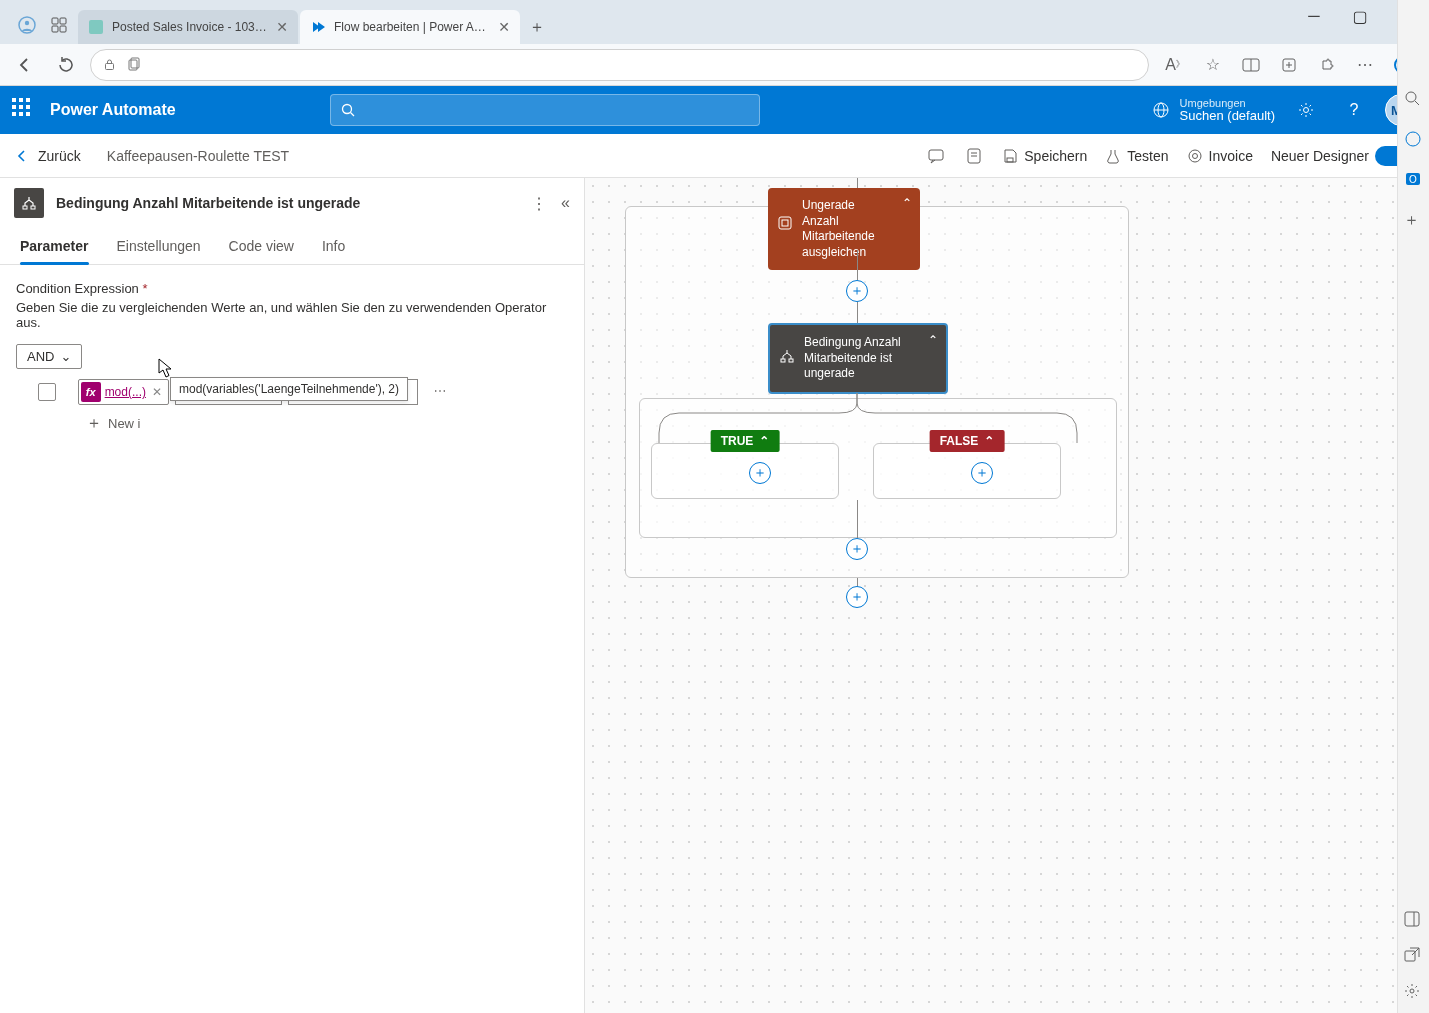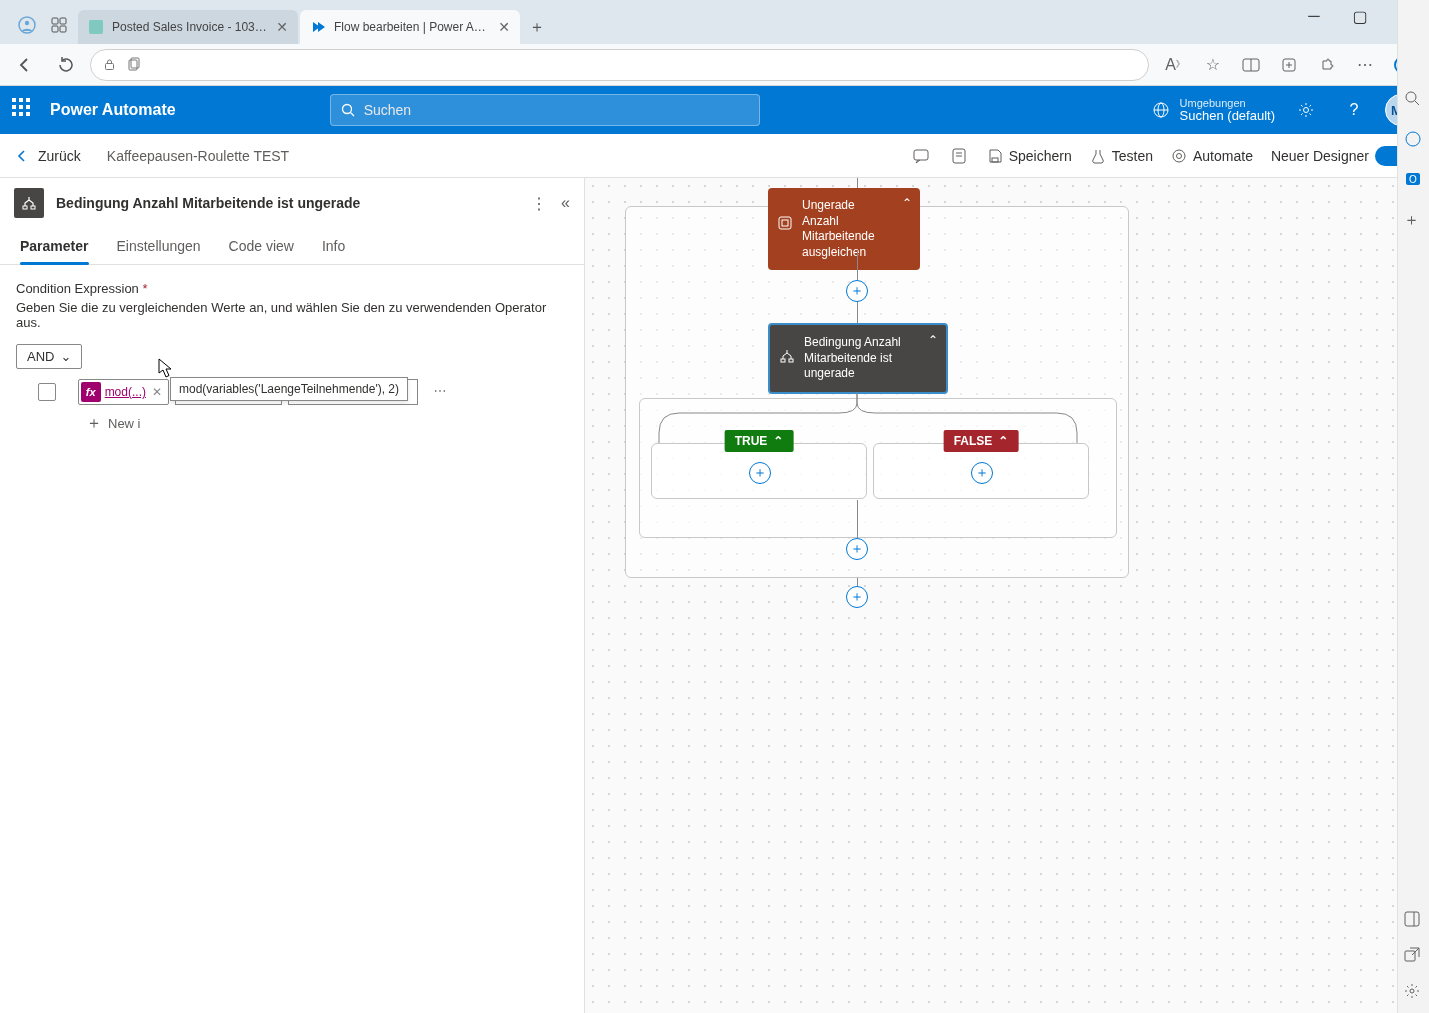--- a/index.html
+++ b/index.html
@@ -104,21 +104,21 @@
 .add-circle { width: 22px; height: 22px; border: 1px solid #0078d4; border-radius: 50%; color: #0078d4; background: #fff; display: flex; align-items: center; justify-content: center; font-size: 14px; position: absolute; }
 
 .vline { position: absolute; width: 1px; background: #8a8886; }
 
 .node-cond { position: absolute; left: 183px; top: 145px; width: 180px; background: #484644; color: #fff; border-radius: 4px; padding: 10px 30px 10px 34px; font-size: 12px; line-height: 1.3; border: 2px solid #3a8dc9; }
 .node-cond .chev { position: absolute; right: 8px; top: 8px; }
 .node-cond .icn { position: absolute; left: 10px; top: 24px; }
 
 .branch-frame { position: absolute; left: 54px; top: 220px; width: 478px; height: 140px; border: 1px solid #c8c8c8; border-radius: 6px; background: rgba(255,255,255,0.5); }
 
-.branch-box { position: absolute; width: 216px; height: 56px; border: 1px solid #c8c8c8; border-radius: 6px; background: rgba(255,255,255,0.5); text-decoration: underline; }
+.branch-box { position: absolute; width: 188px; height: 56px; border: 1px solid #c8c8c8; border-radius: 6px; background: rgba(255,255,255,0.5); text-decoration: underline; }
 .branch-true { left: 66px; top: 265px; }
 .branch-false { left: 288px; top: 265px; }
 
 .branch-label { position: absolute; top: -14px; left: 50%; transform: translateX(-50%); color: #fff; padding: 4px 10px; border-radius: 2px; font-size: 12px; font-weight: 600; display: flex; align-items: center; gap: 6px; }
 .bl-true { background: #107c10; }
 .bl-false { background: #a4262c; }
 
 
 .right-rail { position: absolute; right: 0; top: 0; bottom: 0; width: 32px; background: #f3f3f3; border-left: 1px solid #e1e1e1; display: flex; flex-direction: column; align-items: center; gap: 20px; padding-top: 90px; }
 .rail-icon { width: 20px; height: 20px; color: #616161; }
@@ -243,21 +243,20 @@
       <span></span>
     </div>
   <div class="app-name">Power Automate</div>
   <div class="search-bar">
     <span>
         <svg width="15" height="15" viewBox="0 0 15 15">
           <circle cx="6" cy="6" r="4.5" fill="none" stroke="#fff" stroke-width="1.3"></circle>
           <line x1="9.5" y1="9.5" x2="13" y2="13" stroke="#fff" stroke-width="1.3"></line>
         </svg>
       </span>
-    <input placeholder="Suchen" style="">
   </div>
   <div class="header-spacer"></div>
   <div class="env-block">
     <span>
         <svg width="18" height="18" viewBox="0 0 18 18">
           <circle cx="9" cy="9" r="7" fill="none" stroke="#fff"></circle>
           <ellipse cx="9" cy="9" rx="3" ry="7" fill="none" stroke="#fff"></ellipse>
           <line x1="2" y1="9" x2="16" y2="9" stroke="#fff"></line>
         </svg>
       </span>
@@ -309,21 +308,21 @@
       <svg width="16" height="16" viewBox="0 0 16 16">
           <path d="M6 2v4l-3 6a2 2 0 0 0 2 3h6a2 2 0 0 0 2-3l-3-6V2" fill="none" stroke="#605e5c"></path>
         </svg>
       <span>Testen</span>
     </div>
     <div class="tb-item">
       <svg width="16" height="16" viewBox="0 0 16 16">
           <circle cx="8" cy="8" r="6" fill="none" stroke="#605e5c"></circle>
           <circle cx="8" cy="8" r="2.5" fill="none" stroke="#605e5c"></circle>
         </svg>
-      <span>Automate</span>
+      <span>Invoice</span>
     </div>
     <div class="tb-item">
       <span>Neuer Designer</span>
       <div class="toggle"></div>
     </div>
   </div>
 </div>
 
 <div class="main">
 

